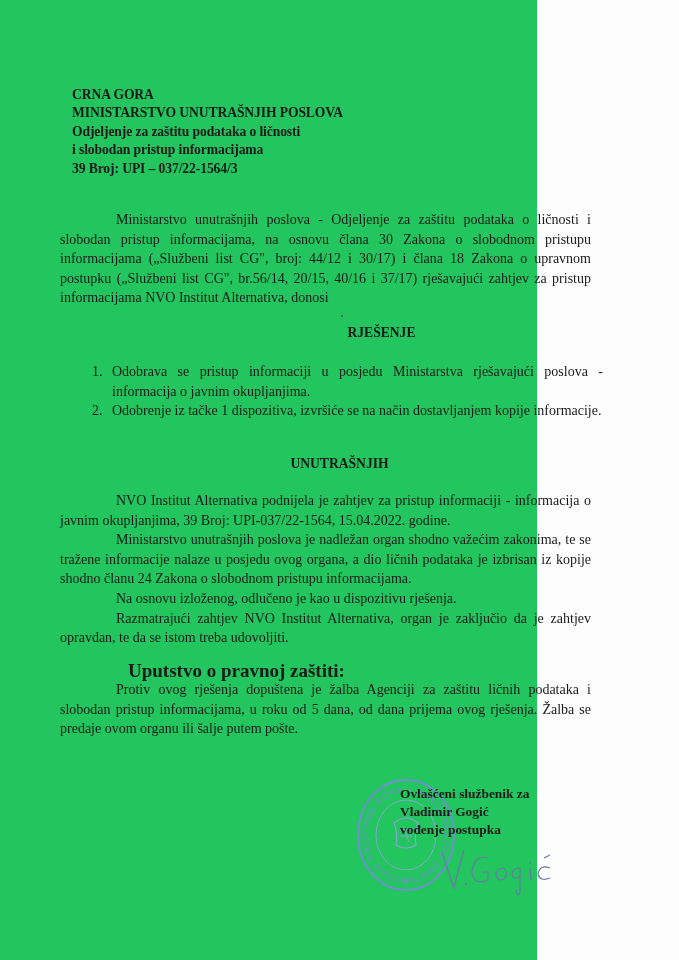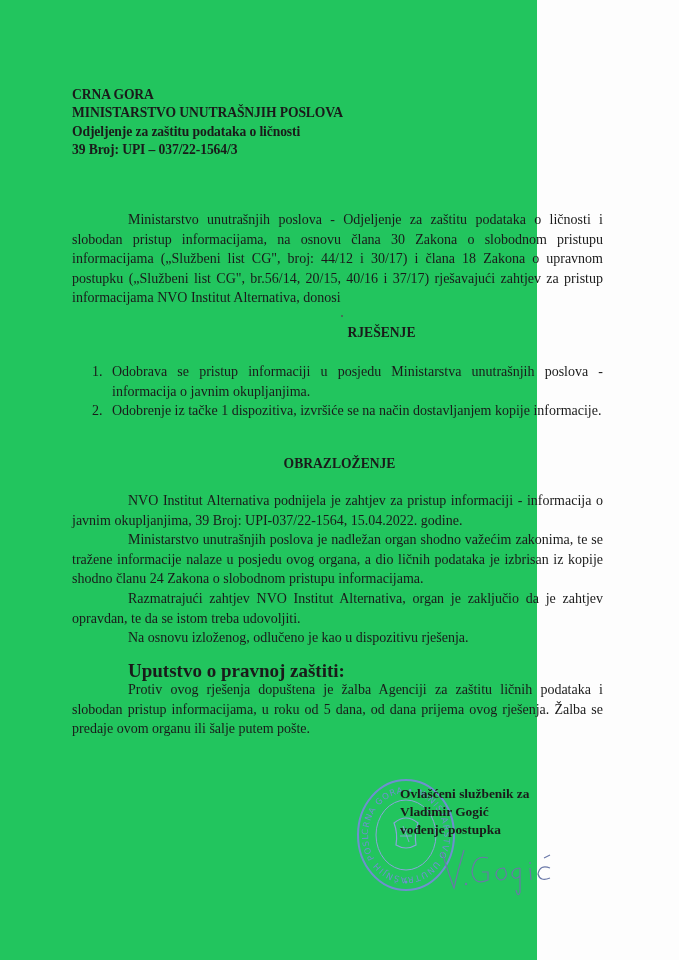--- a/index.html
+++ b/index.html
@@ -3,21 +3,21 @@
   <meta charset="utf-8">
   <style>
     html, body { margin: 0; padding: 0; }
     body {
       width: 679px; height: 960px; background: #fdfdfd; position: relative; overflow: hidden;
       font-family: "DejaVu Serif", "Liberation Serif", serif; color: #1a1a1a;
     }
     .page { position: absolute; left: 0; top: 0; width: 537px; height: 960px; background: #22c55e; }
     .hdr { position: absolute; left: 72px; top: 86px; font-weight: bold; font-size: 13.6px; line-height: 18.4px; letter-spacing: -0.1px; font-family: "Liberation Serif", serif; }
     .hdr div { white-space: nowrap; }
-    .body-text { position: absolute; left: 72px; width: 531px; font-family: "Liberation Serif", serif; font-size: 14px; line-height: 19.6px; text-align: justify; }
+    .body-text { position: absolute; left: 60px; width: 531px; font-family: "Liberation Serif", serif; font-size: 14px; line-height: 19.6px; text-align: justify; }
     .body-text p { margin: 0; text-indent: 56px; }
     .heading { position: absolute; left: 0; width: 679px; text-align: center; font-weight: bold; font-size: 13.6px; font-family: "Liberation Serif", serif; }
     .list { position: absolute; left: 92px; width: 511px; font-family: "Liberation Serif", serif; font-size: 14px; line-height: 19.6px; text-align: justify; }
     .list .item { display: flex; }
     .list .num { width: 20px; flex: none; }
     .list .txt { flex: 1; }
     .subhead { position: absolute; left: 128px; font-weight: bold; font-size: 19px; font-family: "Liberation Serif", serif; }
     .sig { position: absolute; left: 400px; top: 785px; width: 160px; font-weight: bold; font-size: 13.4px; line-height: 18px; font-family: "Liberation Serif", serif; }
     .stamp { position: absolute; left: 356px; top: 778px; width: 100px; height: 114px; }
     .signature { position: absolute; left: 440px; top: 848px; }
@@ -25,48 +25,49 @@
   </style>
 </head>
 <body>
 
 <div class="page">
 
   <div class="hdr">
     <div>CRNA GORA</div>
     <div>MINISTARSTVO UNUTRAŠNJIH POSLOVA</div>
     <div>Odjeljenje za zaštitu podataka o ličnosti</div>
+    <div>i  slobodan pristup informacijama</div>
     <div>39 Broj: UPI – 037/22-1564/3</div>
   </div>
 
   <div class="body-text" style="top:210px;">
     <p>Ministarstvo unutrašnjih poslova - Odjeljenje za zaštitu podataka o ličnosti i slobodan pristup informacijama, na osnovu člana 30 Zakona o slobodnom pristupu informacijama („Službeni list CG", broj: 44/12 i 30/17)  i člana 18 Zakona o upravnom postupku („Službeni list CG", br.56/14, 20/15, 40/16 i 37/17) rješavajući zahtjev za pristup informacijama NVO Institut Alternativa, donosi</p>
   </div>
 
   <div class="dot"></div>
   <div class="heading" style="top:325px;padding-left:42px;">RJEŠENJE</div>
 
   <div class="list" style="top:362px;">
     <div class="item">
       <span class="num">1.</span>
-      <span class="txt">Odobrava se pristup informaciji u posjedu Ministarstva unutrašnjih poslova - informacija o javnim okupljanjima.</span>
+      <span class="txt">Odobrava se pristup informaciji u posjedu Ministarstva rješavajući poslova - informacija o javnim okupljanjima.</span>
     </div>
     <div class="item">
       <span class="num">2.</span>
       <span class="txt">Odobrenje iz tačke 1 dispozitiva, izvršiće se na način dostavljanjem kopije informacije.</span>
     </div>
   </div>
 
-  <div class="heading" style="top:456px;">OBRAZLOŽENJE</div>
+  <div class="heading" style="top:456px;">UNUTRAŠNJIH</div>
 
   <div class="body-text" style="top:491px;">
     <p>NVO Institut Alternativa podnijela je zahtjev za pristup informaciji - informacija o javnim okupljanjima, 39 Broj: UPI-037/22-1564, 15.04.2022. godine.</p>
     <p>Ministarstvo unutrašnjih poslova je nadležan organ shodno važećim zakonima, te se tražene informacije nalaze u posjedu ovog organa, a dio ličnih podataka je izbrisan iz kopije shodno članu 24 Zakona o slobodnom pristupu informacijama.</p>
+    <p>Na osnovu izloženog, odlučeno je kao u dispozitivu rješenja.</p>
     <p>Razmatrajući zahtjev NVO Institut Alternativa, organ je zaključio da je zahtjev opravdan, te da  se istom treba udovoljiti.</p>
-    <p>Na osnovu izloženog, odlučeno je kao u dispozitivu rješenja.</p>
   </div>
 
   <div class="subhead" style="top:660px;">Uputstvo o pravnoj zaštiti:</div>
 
   <div class="body-text" style="top:680px;">
     <p>Protiv ovog rješenja dopuštena je žalba Agenciji za zaštitu ličnih podataka i slobodan  pristup informacijama, u roku od 5 dana, od dana prijema ovog rješenja. Žalba se predaje ovom organu ili šalje putem pošte.</p>
   </div>
 
   <svg class="stamp" viewBox="0 0 100 114">
     <defs>

